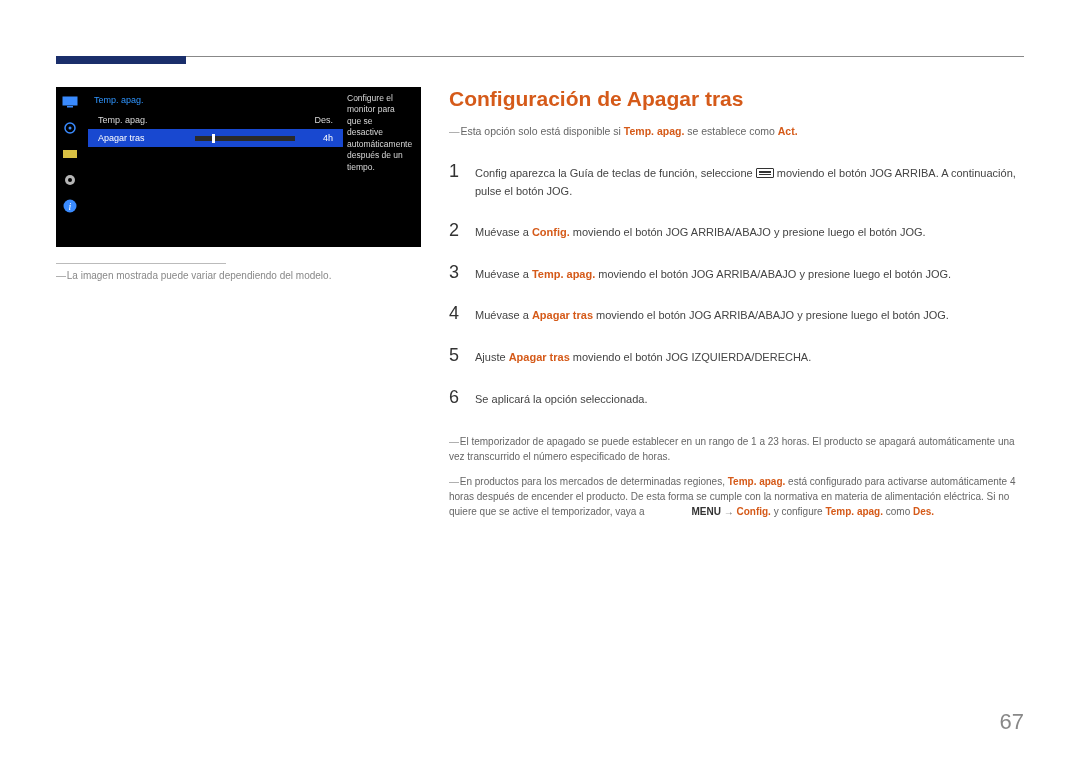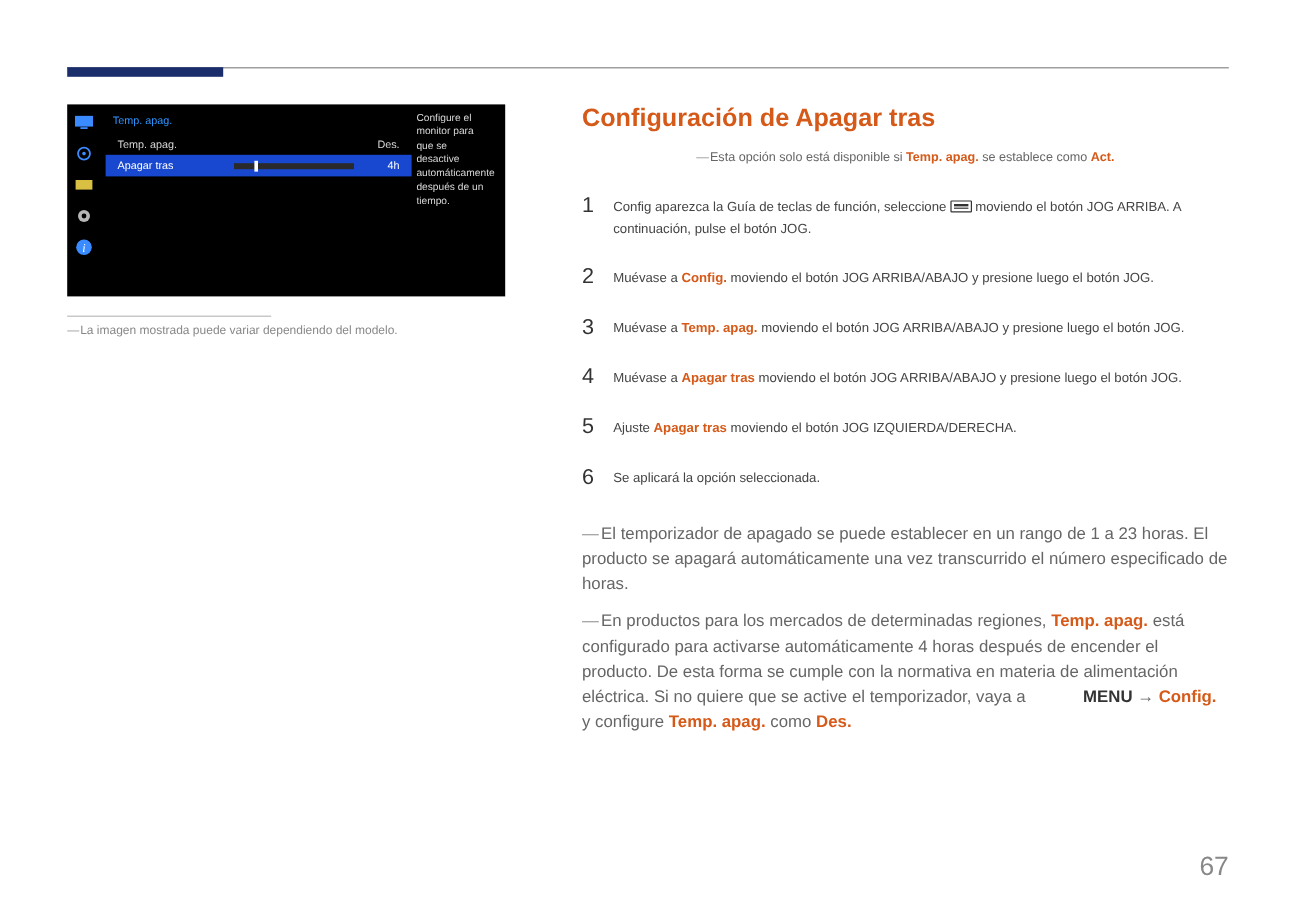--- a/index.html
+++ b/index.html
@@ -29,21 +29,20 @@
     .columns {
       display: flex;
       gap: 28px;
     }
     .left-col {
       width: 365px;
       flex: none;
     }
     .right-col {
       flex: 1;
-      margin-left: 36px;
     }
     
     .osd {
       background: #000;
       display: flex;
       height: 160px;
     }
     .osd-icons {
       width: 28px;
       display: flex;
@@ -121,21 +120,20 @@
     .title {
       color: #d55a19;
       font-size: 21px;
       font-weight: 600;
       margin-bottom: 14px;
     }
     .note-top {
       font-size: 10.5px;
       color: #666;
       margin-bottom: 14px;
-      text-align: center;
     }
     .orange { color: #d55a19; font-weight: 600; }
     .bold { font-weight: 700; color: #333; padding-left: 44px; }
     .steps { list-style: none; }
     .steps li {
       display: flex;
       align-items: flex-start;
       gap: 12px;
       padding: 10px 0 10px 0;
       border-bottom: 0;
@@ -165,21 +163,21 @@
       position: absolute;
       left: 2px; right: 2px;
       height: 1.5px; background: #333;
     }
     .menu-icon::before { top: 2px; }
     .menu-icon::after { bottom: 2px; }
     .footnotes {
       margin-top: 16px;
     }
     .footnotes p {
-      font-size: 14px;
+      font-size: 10px;
       color: #666;
       line-height: 1.5;
       margin-bottom: 10px;
     }
     .arrow { font-weight: bold; }
     .page-num {
       position: absolute;
       right: 56px;
       bottom: 28px;
       font-size: 22px;

